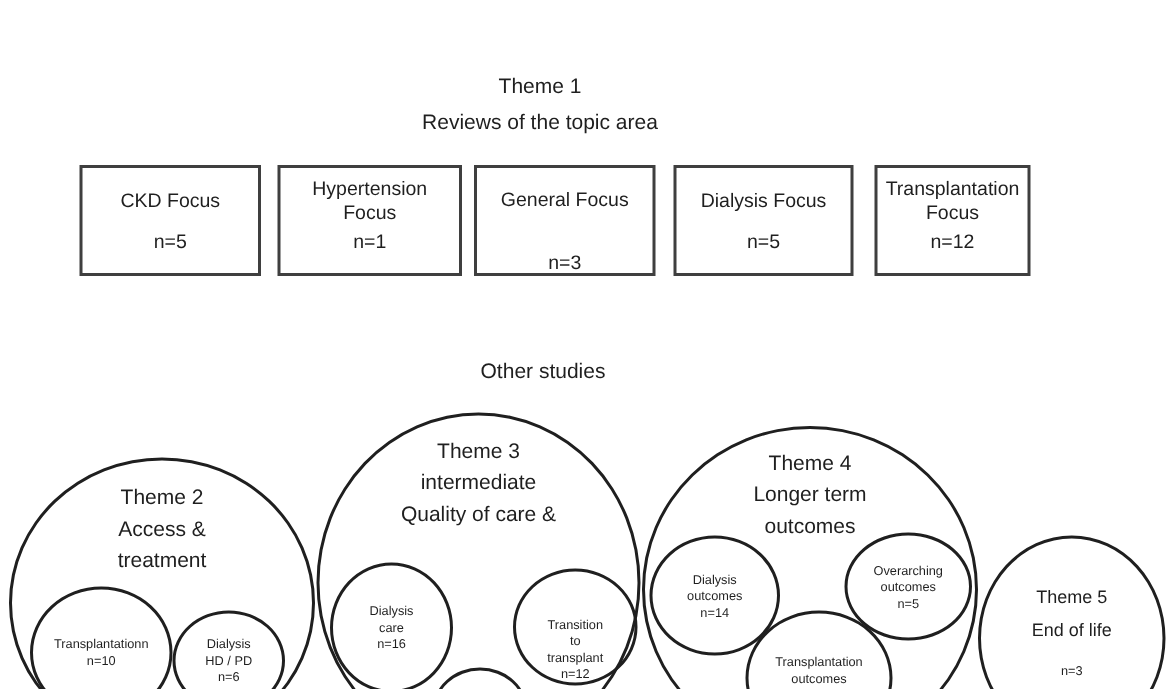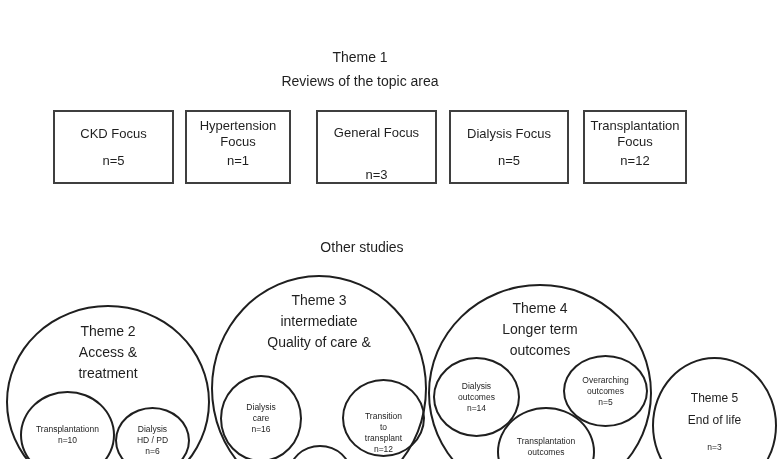--- a/index.html
+++ b/index.html
@@ -90,21 +90,21 @@
 
 <div class="canvas">
 
   <div class="hdr hdr-title">Theme 1</div>
   <div class="hdr hdr-sub">Reviews of the topic area</div>
 
   <div class="rbox" style="left:53px;width:121px;">
     <div class="lbl">CKD Focus</div>
     <div class="cnt">n=5</div>
   </div>
-  <div class="rbox" style="left:185px;width:106px;">
+  <div class="rbox" style="left:185px;width:123px;">
     <div class="lbl">Hypertension Focus</div>
     <div class="cnt">n=1</div>
   </div>
   <div class="rbox" style="left:316px;width:121px;gap:16px;">
     <div class="lbl">General Focus</div>
     <div class="cnt">n=3</div>
   </div>
   <div class="rbox" style="left:449px;width:120px;">
     <div class="lbl">Dialysis Focus</div>
     <div class="cnt">n=5</div>

